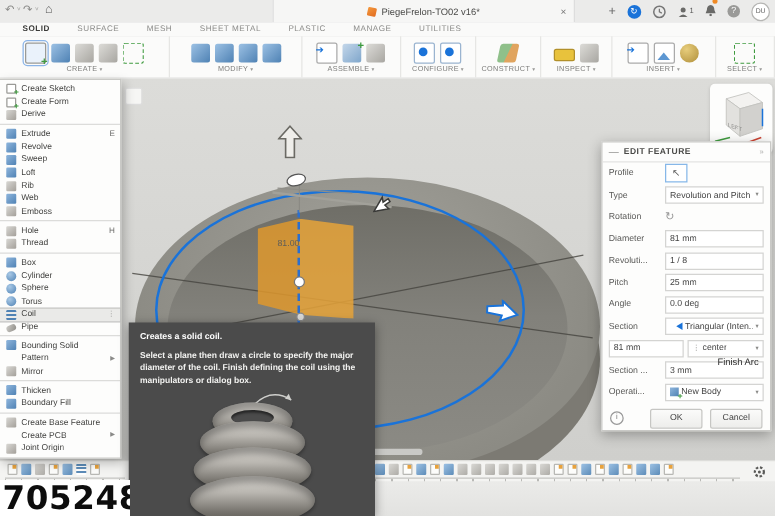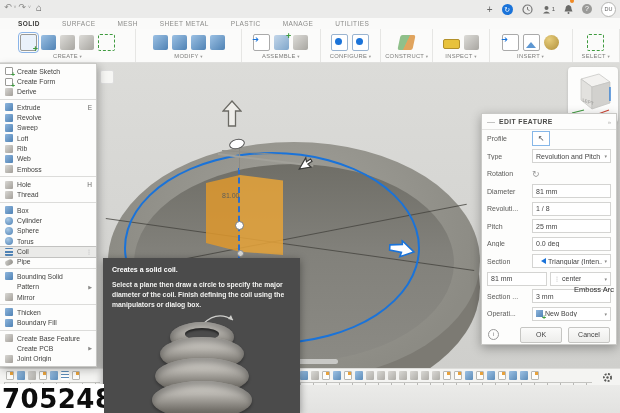--- a/index.html
+++ b/index.html
@@ -194,20 +194,25 @@
   </div>
 
   <div id="titlebar" class="abs">
     <div class="qat">
       <span>↶</span>
       <span class="caret">˅</span>
       <span>↷</span>
       <span class="caret">˅</span>
     </div>
     <span id="home-tab">⌂</span>
+    <div id="doc-tab">
+      <span id="fusion-logo"></span>
+      <span id="doc-title">PiegeFrelon-TO02 v16*</span>
+      <span id="tab-close">×</span>
+    </div>
     <div id="tb-right">
       <span class="g" style="font-size:10px;">+</span>
       <span id="sync-btn">↻</span>
       <svg width="11" height="11">
         <circle cx="5.5" cy="5.5" r="4.5" fill="none" stroke="#777" stroke-width="1.2"></circle>
         <path d="M5.5 3 L5.5 5.5 L7.5 6.5" fill="none" stroke="#777" stroke-width="1"></path>
       </svg>
       <span id="collab">
         <svg width="9" height="9">
           <circle cx="4.5" cy="3" r="2" fill="#6a6a68"></circle>
@@ -610,21 +615,21 @@
           <span class="dval">New Body</span>
         </span>
     </div>
     <div id="dlg-footer">
       <span id="info-btn">i</span>
       <span class="dbtn" id="ok-btn">OK</span>
       <span class="dbtn">Cancel</span>
     </div>
   </div>
 
-  <div class="abs" id="sketch-arc">Emboss Arc</div>
+  <div class="abs" id="sketch-arc">Finish Arc</div>
 
   <div id="timeline" class="abs">
     <div class="tlrow" style="left:6px;" id="tl-left">
         <span class="tli tl-sketch"></span>
         <span class="tli tl-solid"></span>
         <span class="tli tl-gray"></span>
         <span class="tli tl-sketch"></span>
         <span class="tli tl-solid"></span>
         <span class="tli tl-coil"></span>
         <span class="tli tl-sketch"></span>

